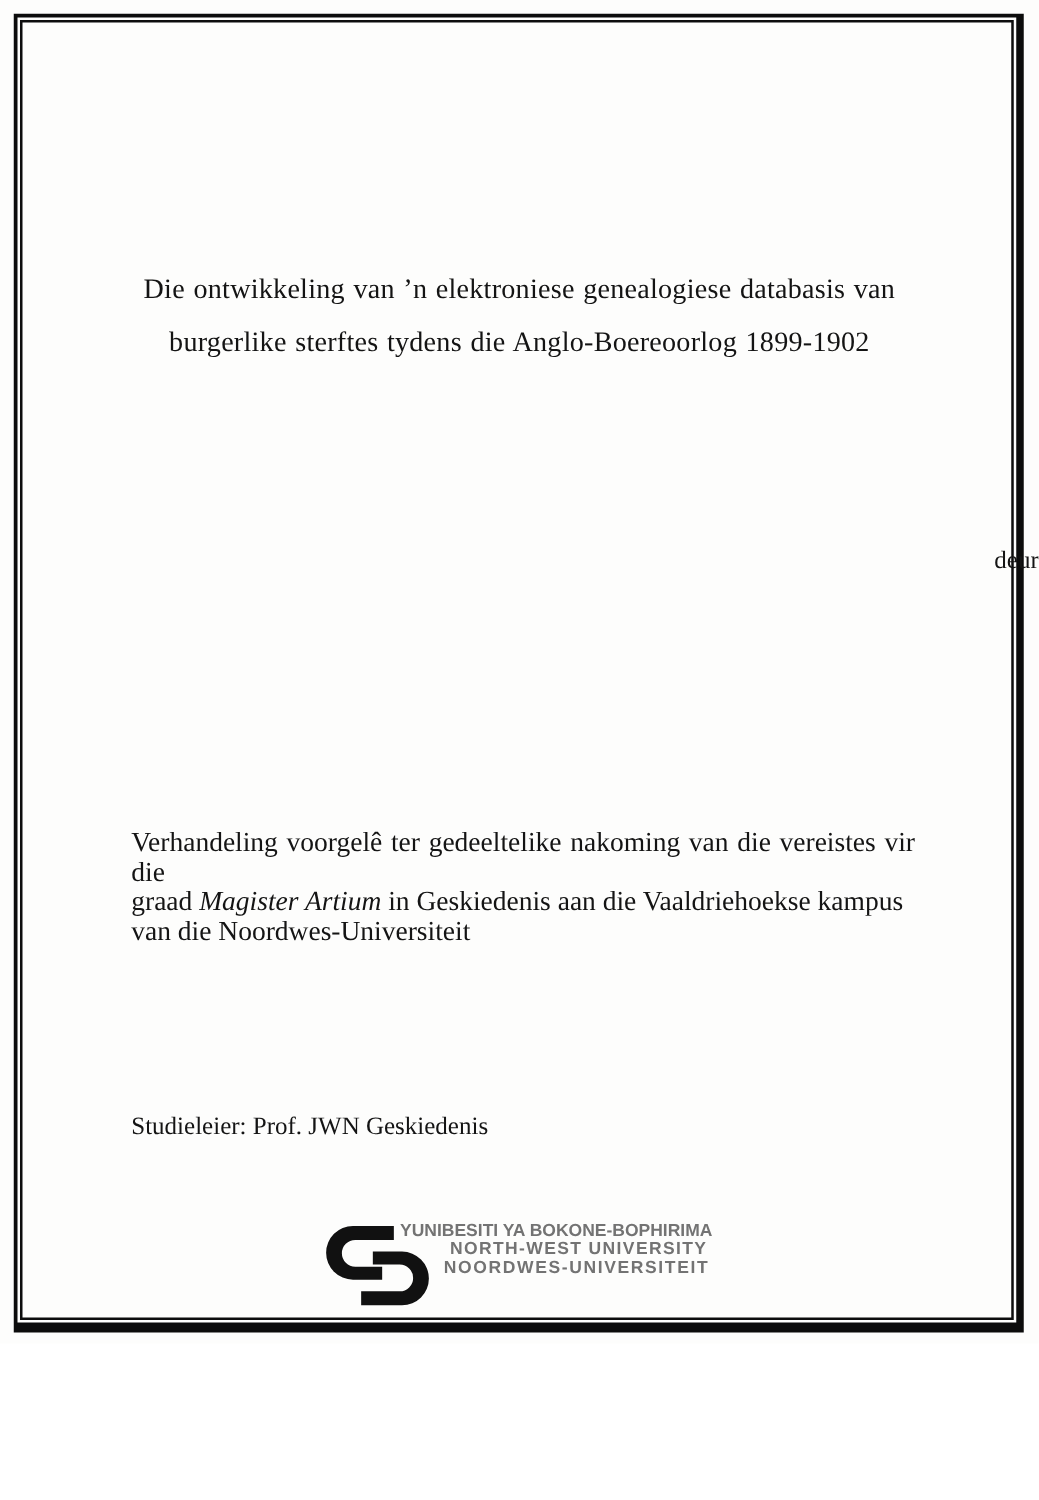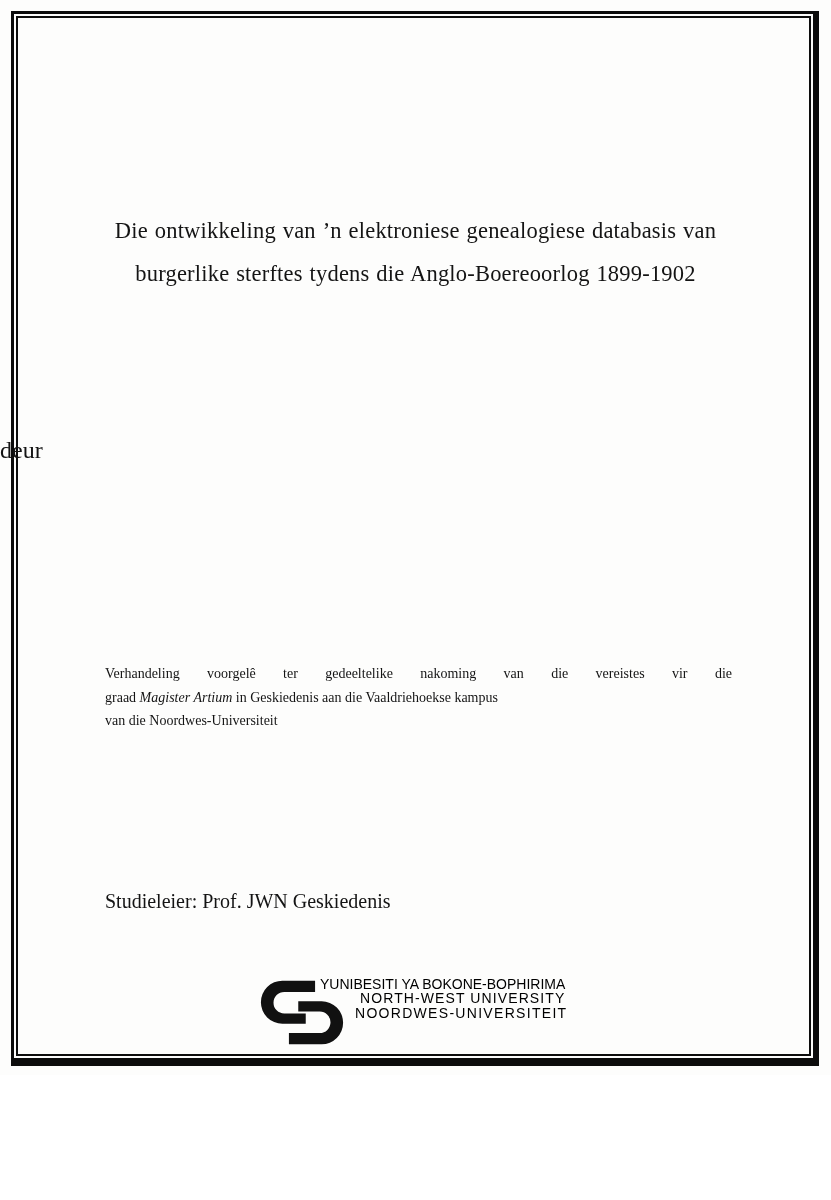--- a/index.html
+++ b/index.html
@@ -34,36 +34,36 @@
     text-align: center;
     font-size: 22.5px;
     line-height: 43px;
     letter-spacing: 0.2px;
     word-spacing: 1px;
   }
 
   .byline {
     position: absolute;
     top: 437px; left: 0; right: 0;
-    text-align: left;
-    font-size: 24px;
+    text-align: right;
+    font-size: 20px;
   }
 
   .author {
     position: absolute;
     top: 519px; left: 0; right: 0;
     text-align: center;
     font-size: 21.5px;
   }
 
   .statement {
     position: absolute;
     left: 105px; top: 662px;
     width: 627px;
-    font-size: 14px;
+    font-size: 22px;
     line-height: 23.7px;
   }
   .statement .line-justified {
     text-align: justify;
     text-align-last: justify;
   }
 
   .supervisor-block {
     position: absolute;
     left: 105px; top: 890px;
@@ -73,25 +73,25 @@
 
   .logo-mark {
     position: absolute;
     left: 259px; top: 977px;
   }
 
   .logo-text {
     position: absolute;
     left: 320px; top: 977px;
     font-family: "Liberation Sans", "DejaVu Sans", sans-serif;
-    font-weight: 400;
+    font-weight: 700;
     font-size: 14px;
     line-height: 14.4px;
     white-space: nowrap;
-    color: #000000;
+    color: #737373;
   }
   .logo-text .lt2 { margin-left: 40px; letter-spacing: 1.1px; }
   .logo-text .lt3 { margin-left: 35px; letter-spacing: 1.3px; }
 </style>
 </head>
 <body>
 
 <div class="page">
 
   <div class="frame-outer">

